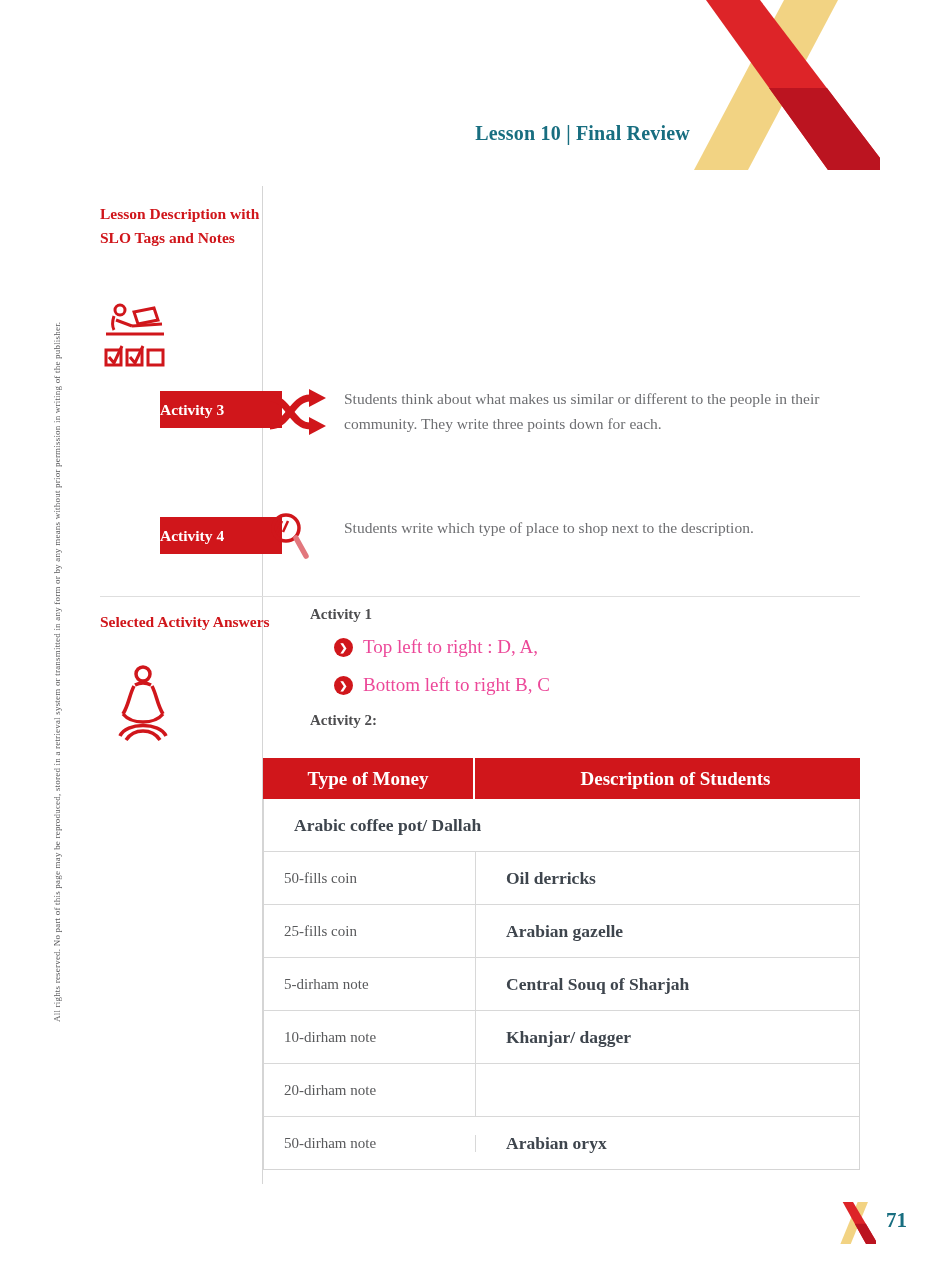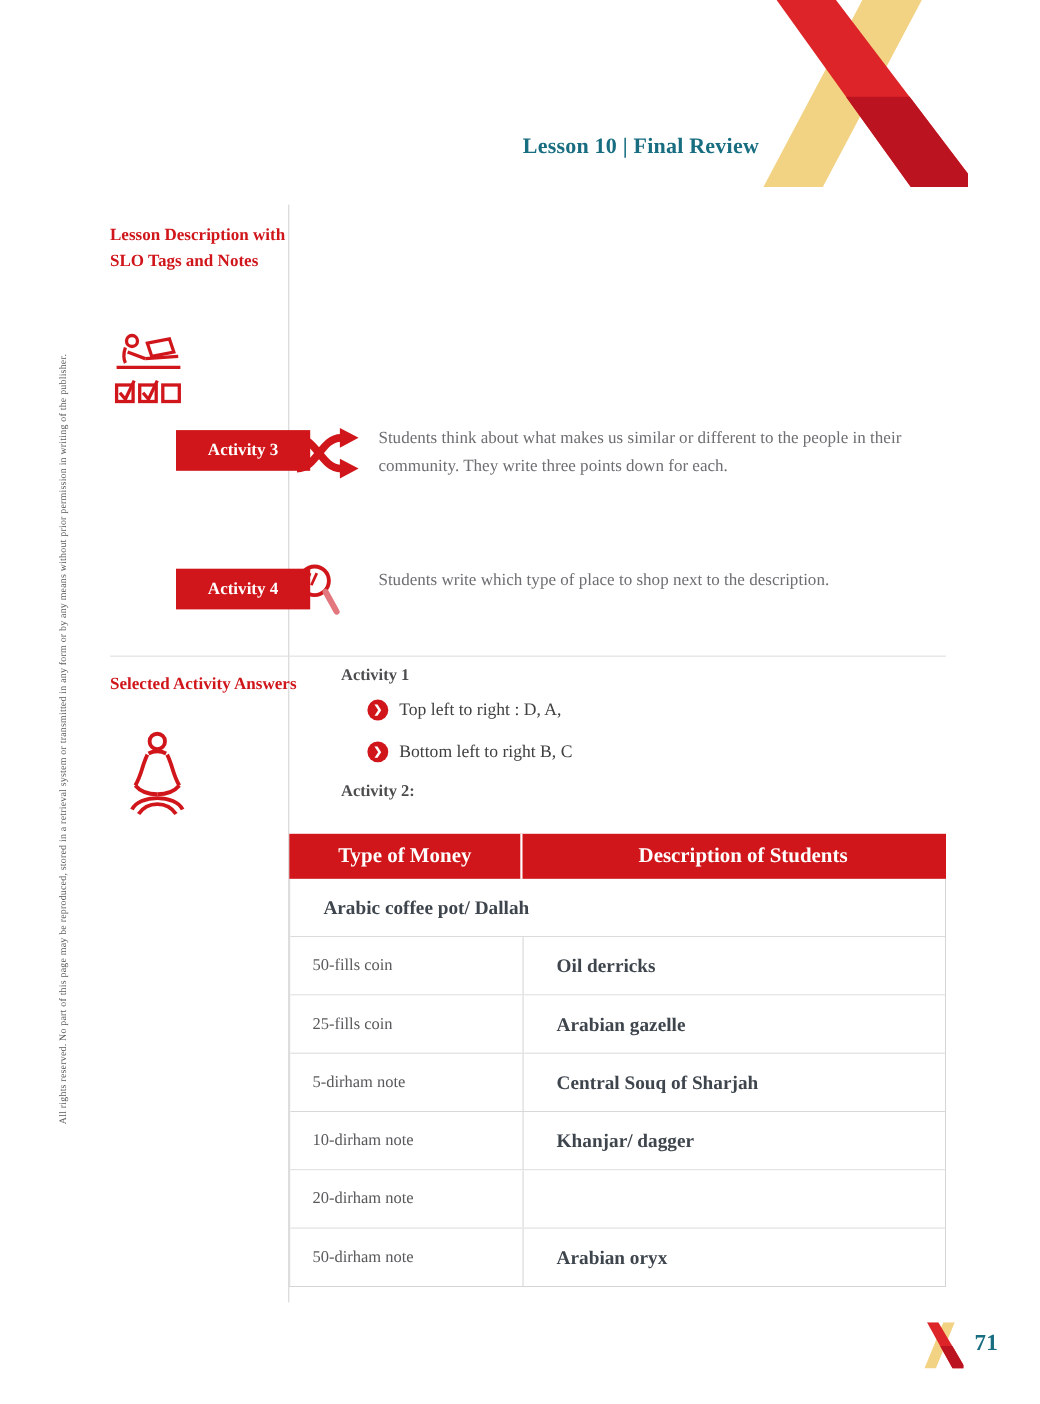--- a/index.html
+++ b/index.html
@@ -23,48 +23,48 @@
   .vdivider { position:absolute; left:262px; top:186px; width:1px; height:998px; background:#d5d5d5; }
   .hdivider { position:absolute; left:100px; top:596px; width:760px; height:1px; background:#dedede; }
   
   .section-label { position:absolute; color:#d0161b; font-weight:bold; font-size:15.5px; line-height:1.55; }
   #lesson-label  { left:100px; top:202px; width:165px; }
   #answers-label { left:100px; top:610px; width:175px; }
   .icon-abs { position:absolute; }
   
   .activity-box {
     position:absolute; width:122px; height:37px; background:#d0161b; color:#fff;
-    font-size:15.5px; font-weight:bold; text-align:center; line-height:37px;
+    font-size:15.5px; font-weight:bold; line-height:37px;
   }
   #activity3-box { left:160px; top:391px; }
   #activity4-box { left:160px; top:517px; }
   .activity-desc { position:absolute; font-size:15.5px; color:#6d6e71; line-height:1.62; }
   #activity3-desc { left:344px; top:386px; width:505px; }
   #activity4-desc { left:344px; top:515px; width:480px; }
   
   .answers-heading { position:absolute; font-size:15px; font-weight:bold; color:#4d4d4f; }
   #activity1-title { left:310px; top:606px; }
   #activity2-title { left:310px; top:712px; }
   .bullet-row { position:absolute; display:flex; align-items:center; }
   #bullet1 { left:334px; top:636px; }
   #bullet2 { left:334px; top:674px; }
   .bullet-circle {
     width:19px; height:19px; border-radius:50%; background:#d0161b; color:#fff;
     font-size:10px; font-weight:bold; text-align:center; line-height:19px; flex:0 0 19px;
   }
-  .bullet-text { margin-left:10px; font-size:16px; color:#404040; }
+  .bullet-text { margin-left:10px; font-size:19px; color:#ec4899; }
   
   .money-table { position:absolute; left:263px; top:758px; width:597px; }
   .thead { display:flex; background:#d0161b; height:41px;gap:16px; }
   .th { color:#fff; font-weight:bold; font-size:19px; text-align:center; line-height:41px; }
   .th1 { width:212px; border-right:2px solid #fff; box-sizing:border-box; }
   .th2 { flex:1; }
   .tbody { border-left:1px solid #d5d5d5; border-right:1px solid #d5d5d5; border-bottom:1px solid #d5d5d5; }
   .tr { display:flex; height:52px; border-bottom:1px solid #d8d8d8; background:#fff; }
-  .tr:last-child { border-bottom:none; }
+  .tr:last-child { border-bottom:none;align-items:center; }
   .td-money {
     width:212px; box-sizing:border-box; padding-left:20px; display:flex; align-items:center;
     font-size:15px; color:#58595b; border-right:1px solid #d8d8d8;
   }
   .td-desc {
     flex:1; padding-left:30px; display:flex; align-items:center;
     font-size:17.5px; font-weight:bold; color:#3e454d;
   }
   
   .footer-logo { position:absolute; left:840px; top:1202px; }

